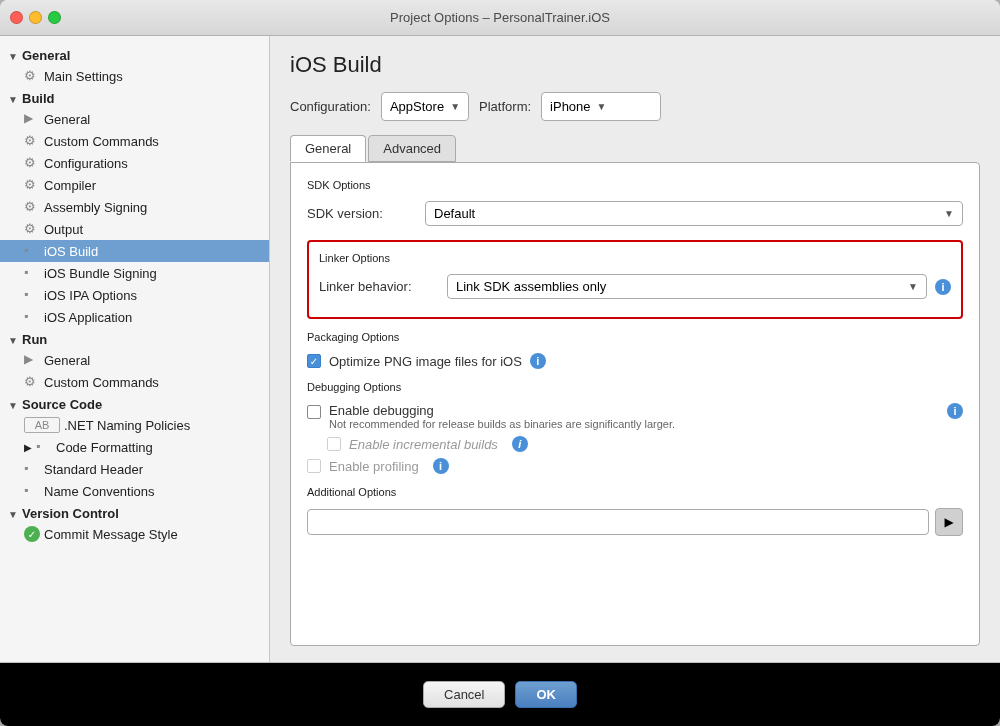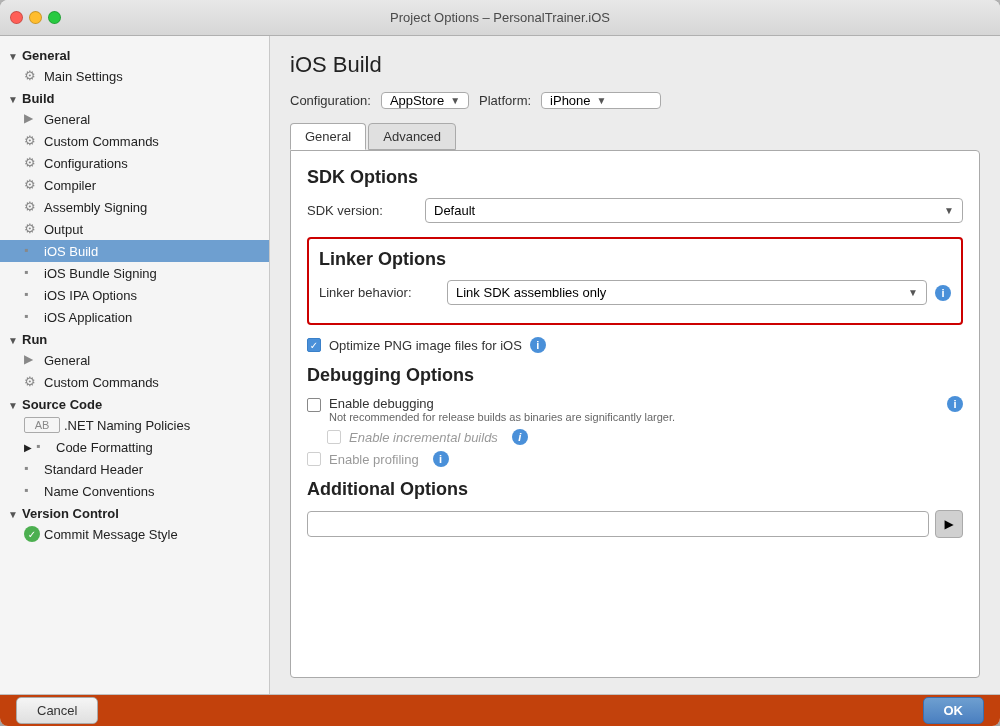--- a/index.html
+++ b/index.html
@@ -141,21 +141,21 @@
     .config-label {
       font-size: 13px;
       color: #333;
     }
     .dropdown {
       display: flex;
       align-items: center;
       background: white;
       border: 1px solid #aaa;
       border-radius: 4px;
-      padding: 0 8px;
+      padding: 6px 8px;
       font-size: 13px;
       cursor: pointer;
       gap: 6px;
     }
     .dropdown-arrow {
       font-size: 10px;
       color: #555;
     }
     .dropdown.platform { min-width: 120px; text-align: center; }
     .tabs {
@@ -179,22 +179,22 @@
       font-weight: 500;
     }
     .tab-content {
       background: white;
       border: 1px solid #aaa;
       border-radius: 0 4px 4px 4px;
       padding: 16px;
       flex: 1;
     }
     .section-title {
-      font-size: 18px;
-      font-weight: 700;
+      font-size: 11px;
+      font-weight: 400;
       color: #222;
       margin-bottom: 10px;
     }
     .option-row {
       display: flex;
       align-items: center;
       margin-bottom: 8px;
       gap: 8px;
     }
     .option-label {
@@ -280,26 +280,26 @@
       background: #d0d0d0;
       border: 1px solid #aaa;
       border-radius: 4px;
       display: flex;
       align-items: center;
       justify-content: center;
       cursor: pointer;
       font-size: 12px;
     }
     .bottom-bar {
-      height: 32px;
-      background: #c2410c;
+      height: 64px;
+      background: #000000;
       border-top: 1px solid #c0c0c0;
       display: flex;
       align-items: center;
-      justify-content: space-between;
+      justify-content: center;
       padding: 0 16px;
       gap: 10px;
       flex-shrink: 0;
     }
     .btn {
       padding: 5px 20px;
       font-size: 13px;
       border-radius: 5px;
       cursor: pointer;
       border: 1px solid #aaa;
@@ -492,20 +492,21 @@
           <div class="option-row">
             <span class="option-label" style="min-width:120px;">Linker behavior:</span>
             <div class="wide-dropdown">
               <span>Link SDK assemblies only</span>
               <span class="dropdown-arrow">▼</span>
             </div>
             <div class="info-icon">i</div>
           </div>
         </div>
 
+        <div class="section-title">Packaging Options</div>
         <div class="pkg-row" style="margin-bottom:12px;">
           <div class="checkbox checked"></div>
           <span class="debug-label">Optimize PNG image files for iOS</span>
           <div class="info-icon">i</div>
         </div>
 
         <div class="section-title">Debugging Options</div>
         <div class="option-row" style="align-items:flex-start; margin-bottom:6px;">
           <div class="checkbox" style="margin-top:2px;"></div>
           <div>

